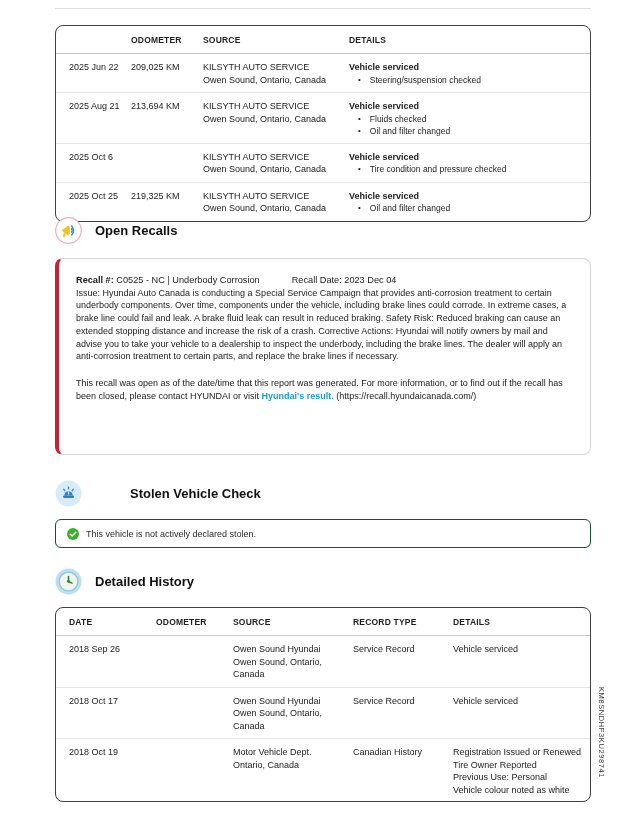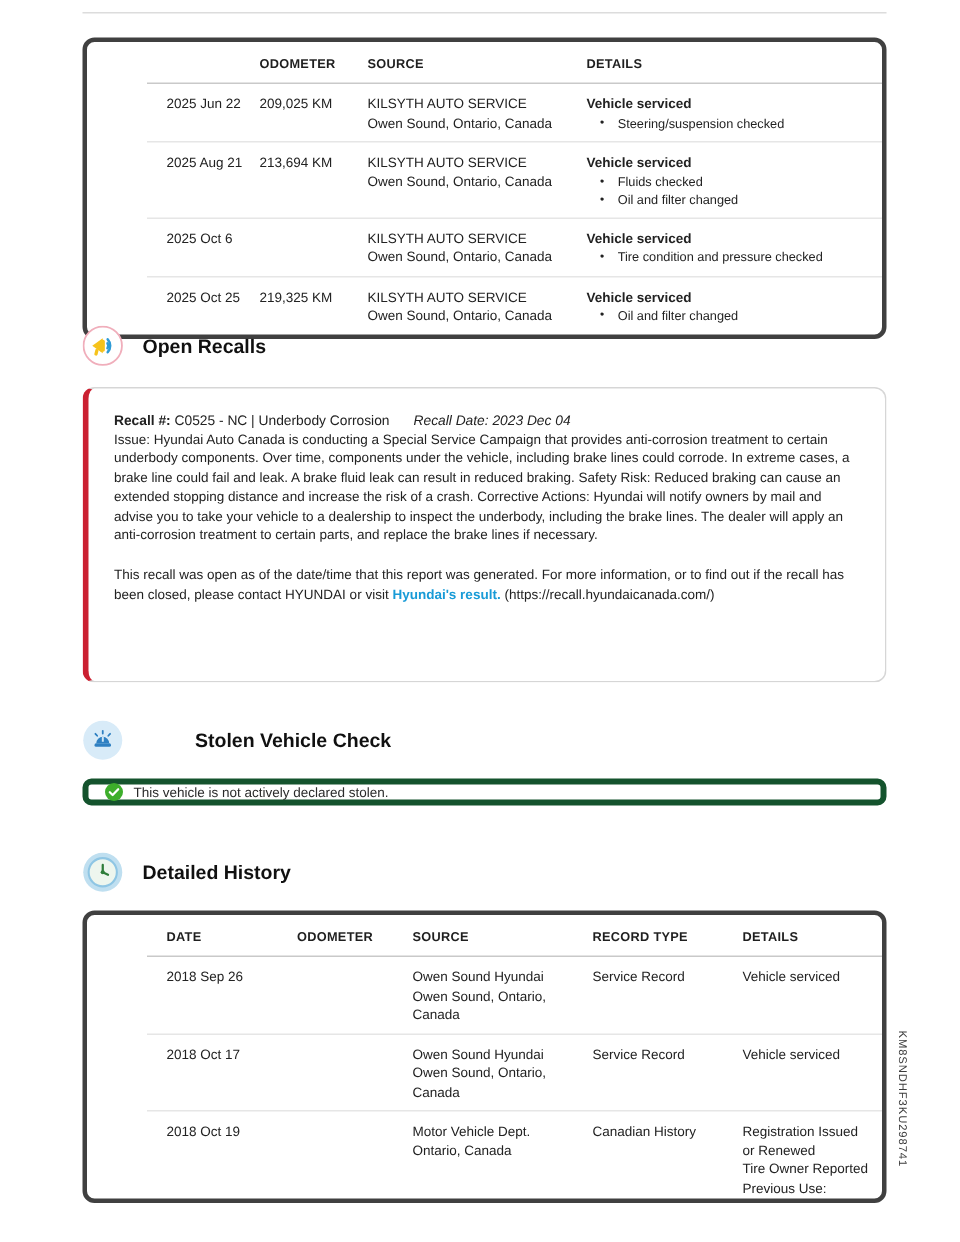--- a/index.html
+++ b/index.html
@@ -8,21 +8,21 @@
     background:#ffffff;color:#1c1c1c;
     font-family:"Liberation Sans","DejaVu Sans",sans-serif;
     -webkit-font-smoothing:antialiased;
   }
   .abs{position:absolute;}
   .top-rule{left:55px;width:536px;top:8px;border-top:1px solid #dcdcdc;height:0;}
 
   
   .card{
     left:55px;width:536px;box-sizing:border-box;
-    background:#fff;border:3px solid #404040;border-radius:8px;padding-left:40px;
+    background:#fff;border:1px solid #404040;border-radius:8px;
   }
   .t-head,.t-row{display:grid;box-sizing:border-box;padding-left:13px;padding-right:8px;}
   .svc-grid{grid-template-columns:62px 72px 146px 1fr;}
   .his-grid{grid-template-columns:87px 77px 120px 100px 1fr;}
   .t-head{font-size:8.5px;font-weight:700;letter-spacing:.2px;color:#1f1f1f;
     padding-top:9px;padding-bottom:8px;border-bottom:1px solid #c9c9c9;}
   .t-row{border-top:1px solid #e6e6e6;padding-top:7px;padding-bottom:6px;
     font-size:9px;line-height:12.5px;color:#222;}
   .t-row:first-of-type{border-top:none;}
   .det-title{font-weight:700;}
@@ -37,29 +37,29 @@
 
   
   .recall-card{
     left:55px;width:536px;box-sizing:border-box;height:197px;
     background:#fff;border:1px solid #d6d6d6;border-left:4px solid #cb2031;
     border-radius:8px;padding:15px 17px 12px 17px;
     font-size:9px;line-height:12.7px;color:#222;
   }
   .recall-title{font-size:9.2px;}
   .recall-title .lbl{font-weight:700;}
-  .recall-title .date-group{margin-left:16px;font-style:italic;}
+  .recall-title .date-group{margin-left:32px;}
   .recall-desc-head{font-weight:700;margin-top:16px;margin-bottom:3px;}
   .recall-footer{margin-top:14px;}
   .link{color:#189bd7;font-weight:700;text-decoration:none;cursor:pointer;}
 
   
   .alert-box{
-    left:55px;width:536px;box-sizing:border-box;height:18px;
-    border:4px solid #14532d;border-radius:6px;background:#fff;
+    left:55px;width:536px;box-sizing:border-box;height:29px;
+    border:1px solid #14532d;border-radius:6px;background:#fff;
     display:flex;align-items:center;gap:7px;padding:0 11px;
     font-size:9px;color:#2a2a2a;
   }
 
   
   .vin-vertical{
     left:597px;top:687px;
     writing-mode:vertical-rl;text-orientation:mixed;
     font-size:7.5px;letter-spacing:.6px;color:#3a3a3a;
   }

